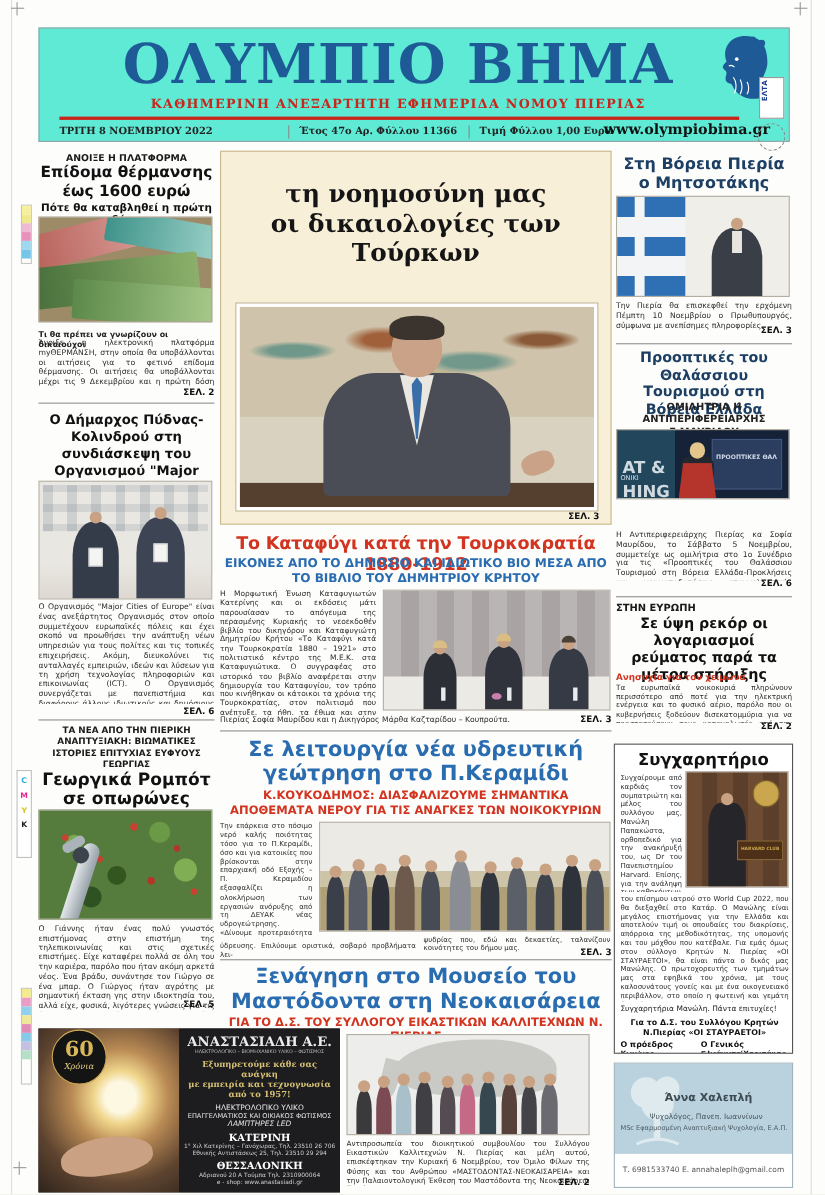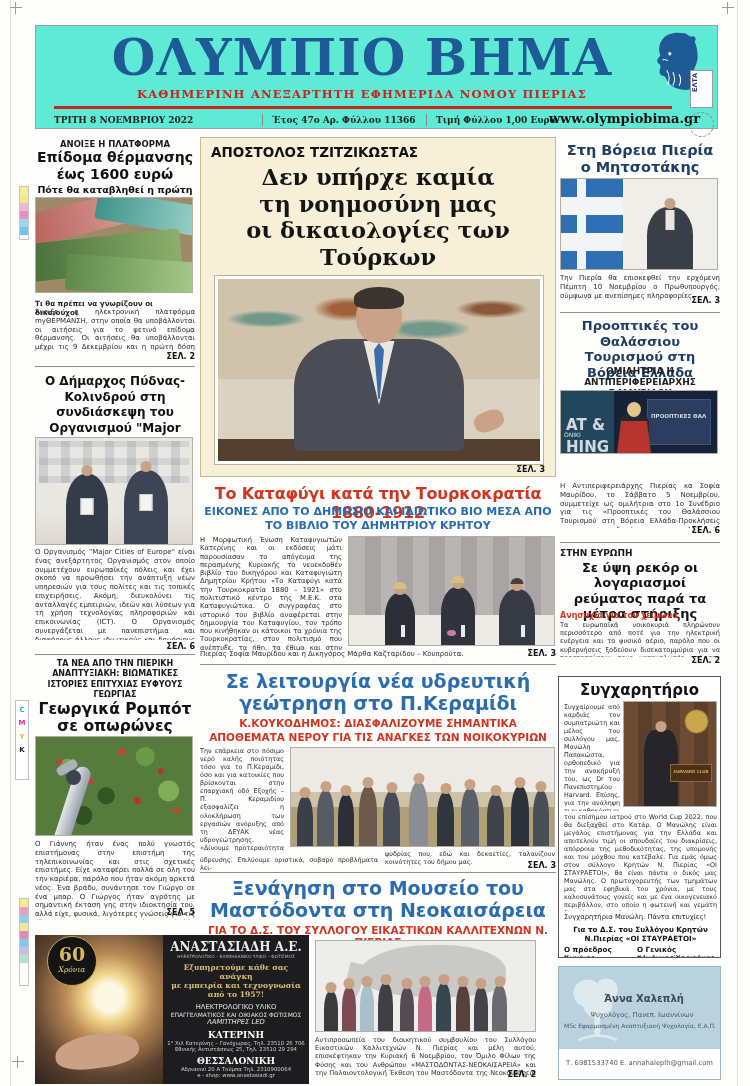--- a/index.html
+++ b/index.html
@@ -296,23 +296,21 @@
       <div class="city">ΚΑΤΕΡΙΝΗ</div>
       <div class="addr">1° Χιλ Κατερίνης – Γανόχωρας, Τηλ. 23510 26 706</div>
       <div class="addr">Εθνικής Αντιστάσεως 25, Τηλ. 23510 29 294</div>
       <div class="city">ΘΕΣΣΑΛΟΝΙΚΗ</div>
       <div class="addr">Αδριανού 20 Α Τούμπα Τηλ. 2310900064</div>
       <div class="addr">e - shop: www.anastasiadi.gr</div>
     </div>
   </div>
 
   <article class="abs" style="left:200px;top:137px;width:356px;height:340px;background:#f8efd8;border:1px solid #c8b88e;">
-    <div class="abs b" style="left:10px;top:6px;font-size:13.5px;color:#111;">ΑΠΟΣΤΟΛΟΣ ΤΖΙΤΖΙΚΩΣΤΑΣ</div>
     <div class="abs ctr serif b" style="left:0;top:26px;width:100%;font-size:22.5px;line-height:1.18;color:#151515;">
-      <div>Δεν υπήρχε καμία</div>
       <div>τη νοημοσύνη μας</div>
       <div>οι δικαιολογίες των Τούρκων</div>
     </div>
     <div class="ph ph-main" style="left:14px;top:138px;width:328px;height:188px;">
       <div class="painting"></div>
       <div class="desk"></div>
       <div class="suit">
         <div class="shirt"></div>
         <div class="tie"></div>
       </div>

